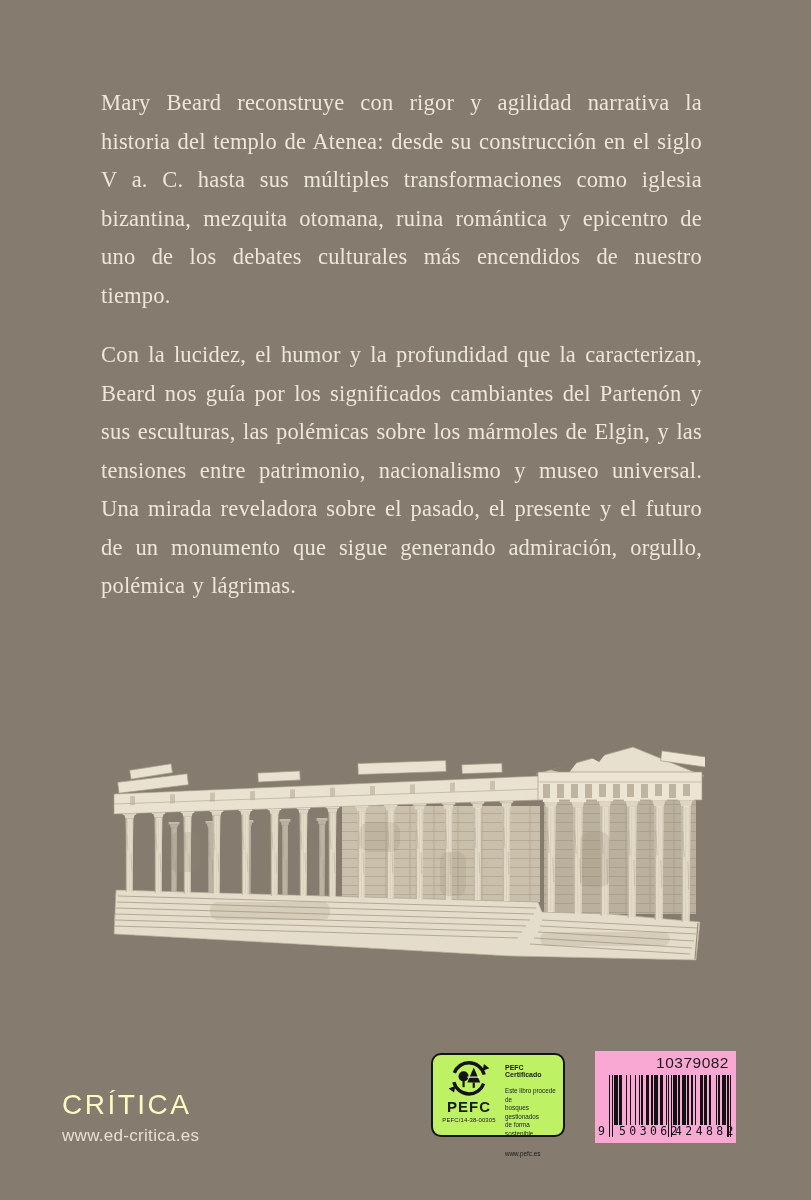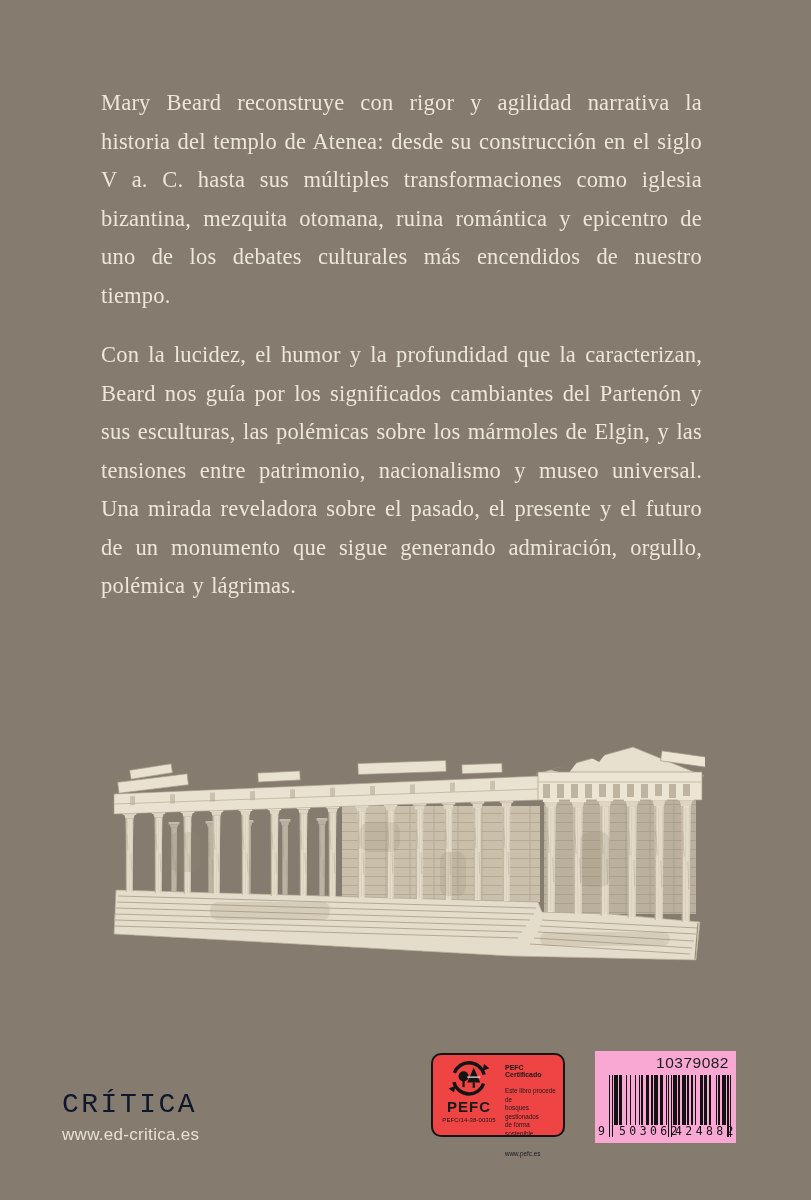--- a/index.html
+++ b/index.html
@@ -20,32 +20,32 @@
     text-align:justify;
     font-weight:400;
   }
 
   
   .parthenon{position:absolute;left:110px;top:742px;width:595px;height:228px;}
 
   
   .brand{position:absolute;left:62px;top:1089px;color:var(--ink);}
   .brand .name{
-    font-family:Liberation Mono, monospace;
-    font-size:28px;letter-spacing:2.5px;font-weight:400;color:#0f172a;
+    font-family:Liberation Sans, sans-serif;
+    font-size:28px;letter-spacing:2.5px;font-weight:400;color:#fef9c3;
   }
   .brand .site{
     font-family:"Liberation Sans",sans-serif;
     font-size:17px;letter-spacing:0.3px;margin-top:5px;color:#E7E1D4;
   }
 
   
   .pefc-box{
     position:absolute;left:431px;top:1053px;width:134px;height:84px;
-    background:#ef4444;border:2.5px solid #141414;border-radius:10px;
+    background:#bef264;border:2.5px solid #141414;border-radius:10px;
     box-sizing:border-box;display:flex;padding:5px 6px 4px 6px;
     font-family:"Liberation Sans",sans-serif;color:#1a1a1a;
   }
   .pefc-left{width:60px;display:flex;flex-direction:column;align-items:center;}
   .pefc-left svg{width:42px;height:38px;}
   .pefc-word{font-weight:bold;font-size:15px;letter-spacing:1px;line-height:15px;margin-top:1px;}
   .pefc-code{font-size:6px;letter-spacing:0.1px;margin-top:3px;white-space:nowrap;}
   .pefc-right{flex:1;padding:4px 0 0 6px;}
   .pefc-title{font-size:7px;font-weight:bold;}
   .pefc-desc{font-size:6.3px;line-height:8.6px;margin-top:9px;}

